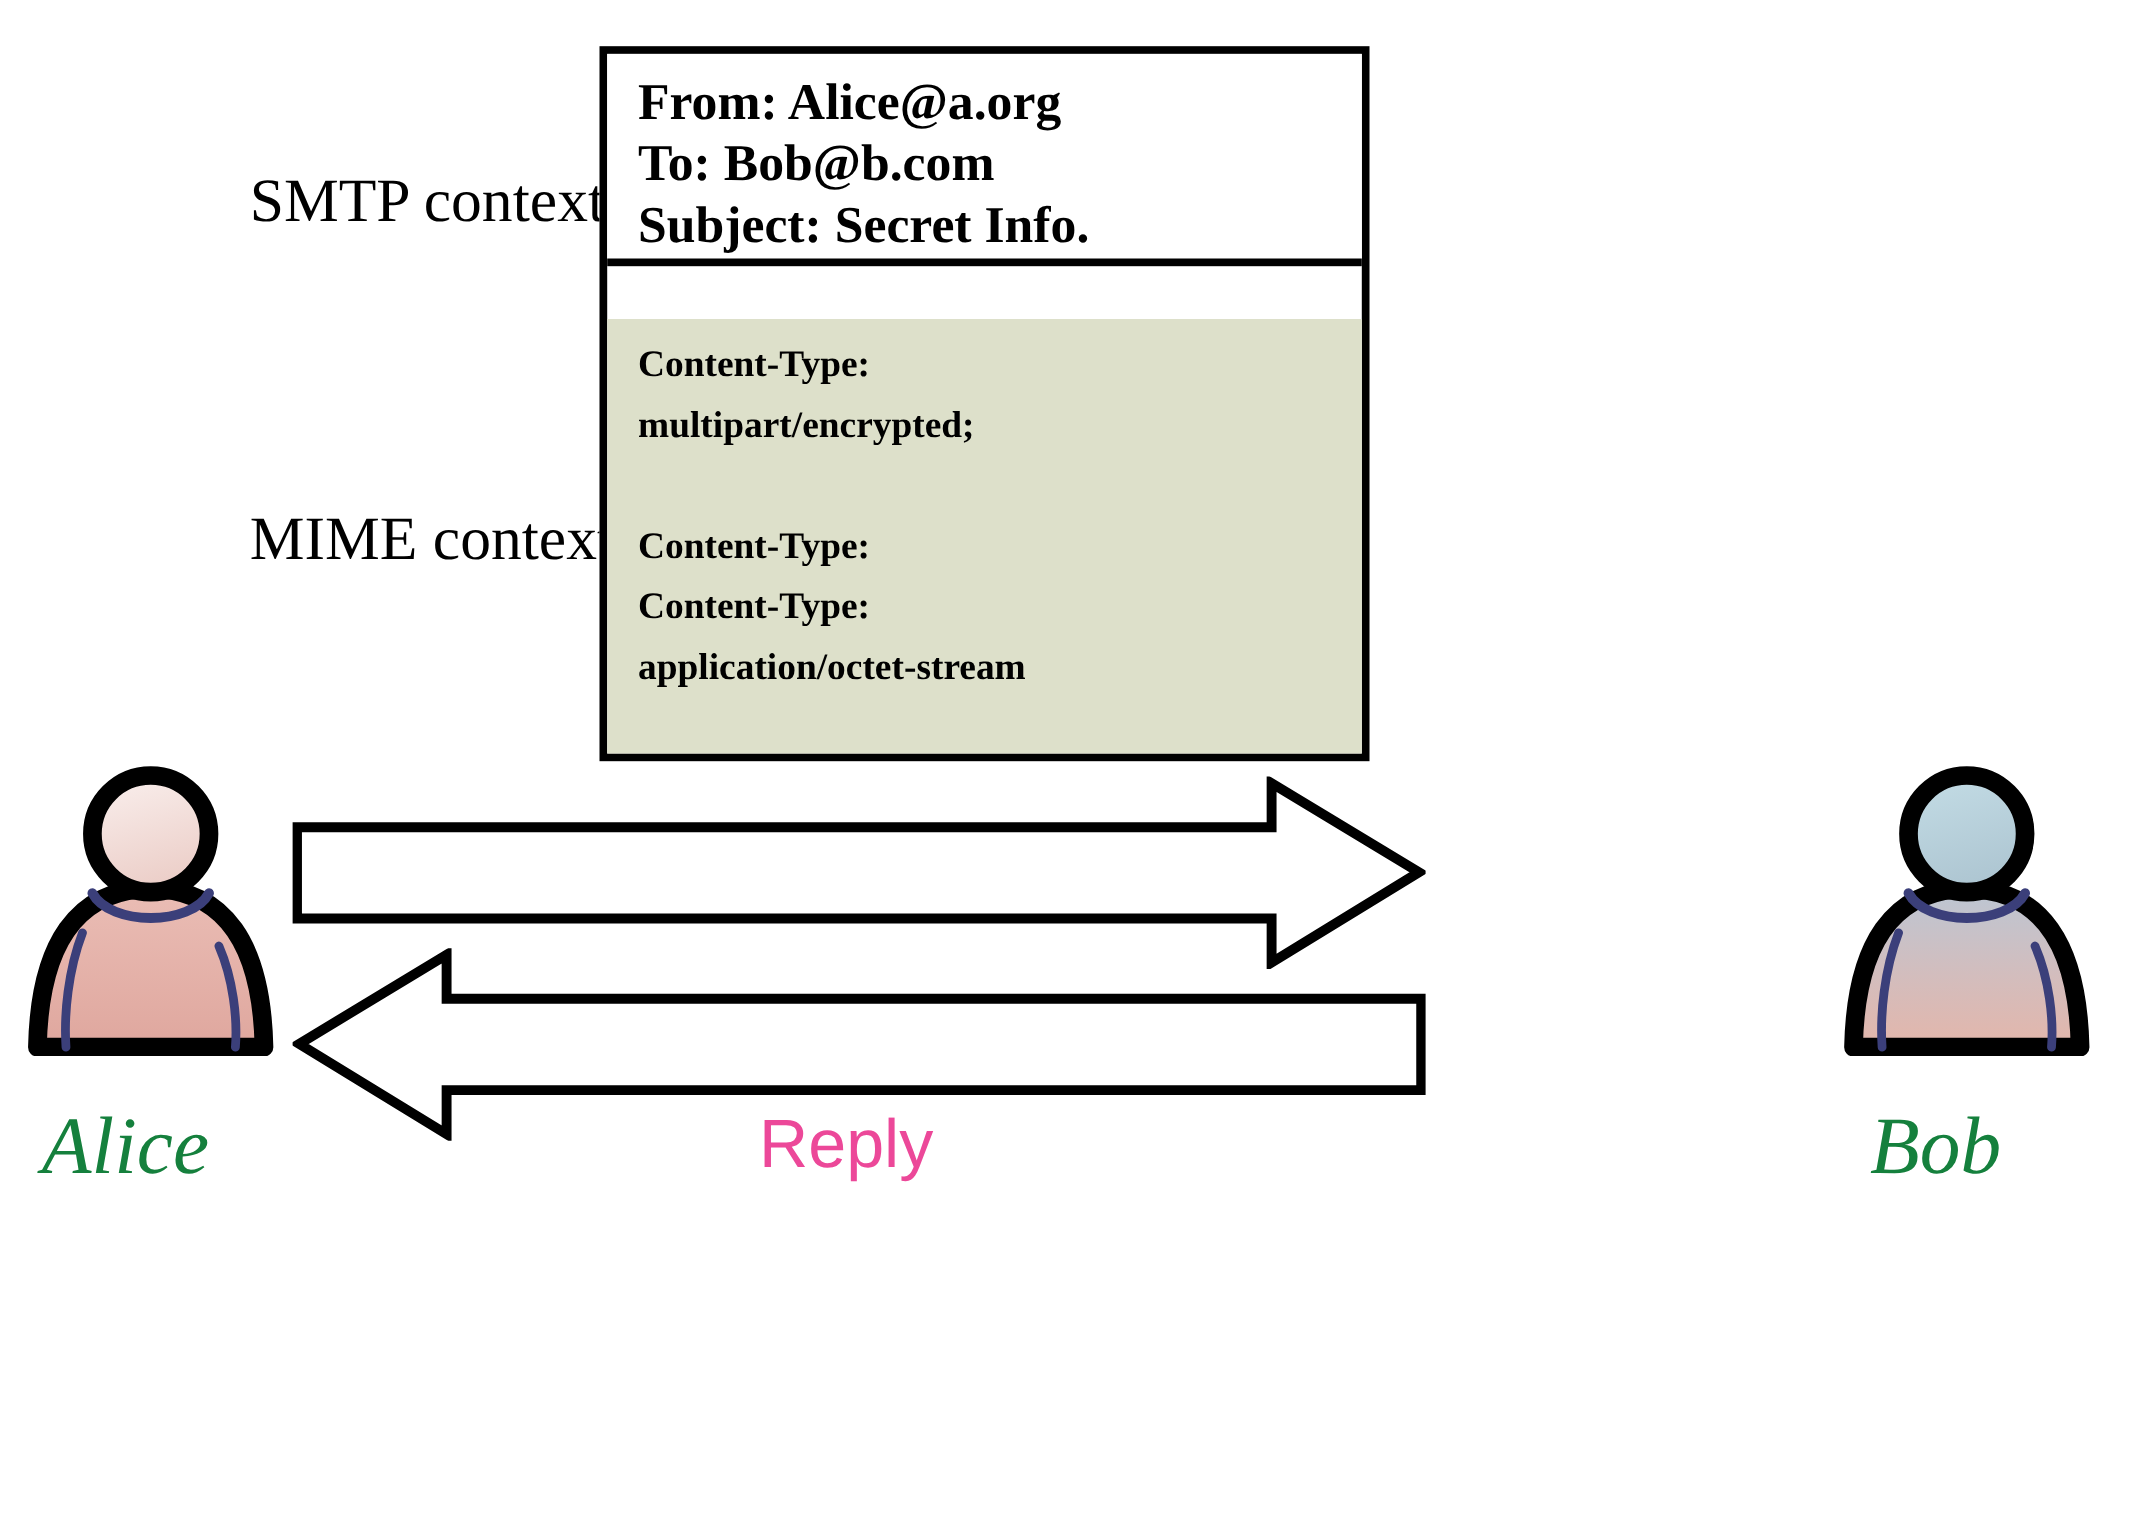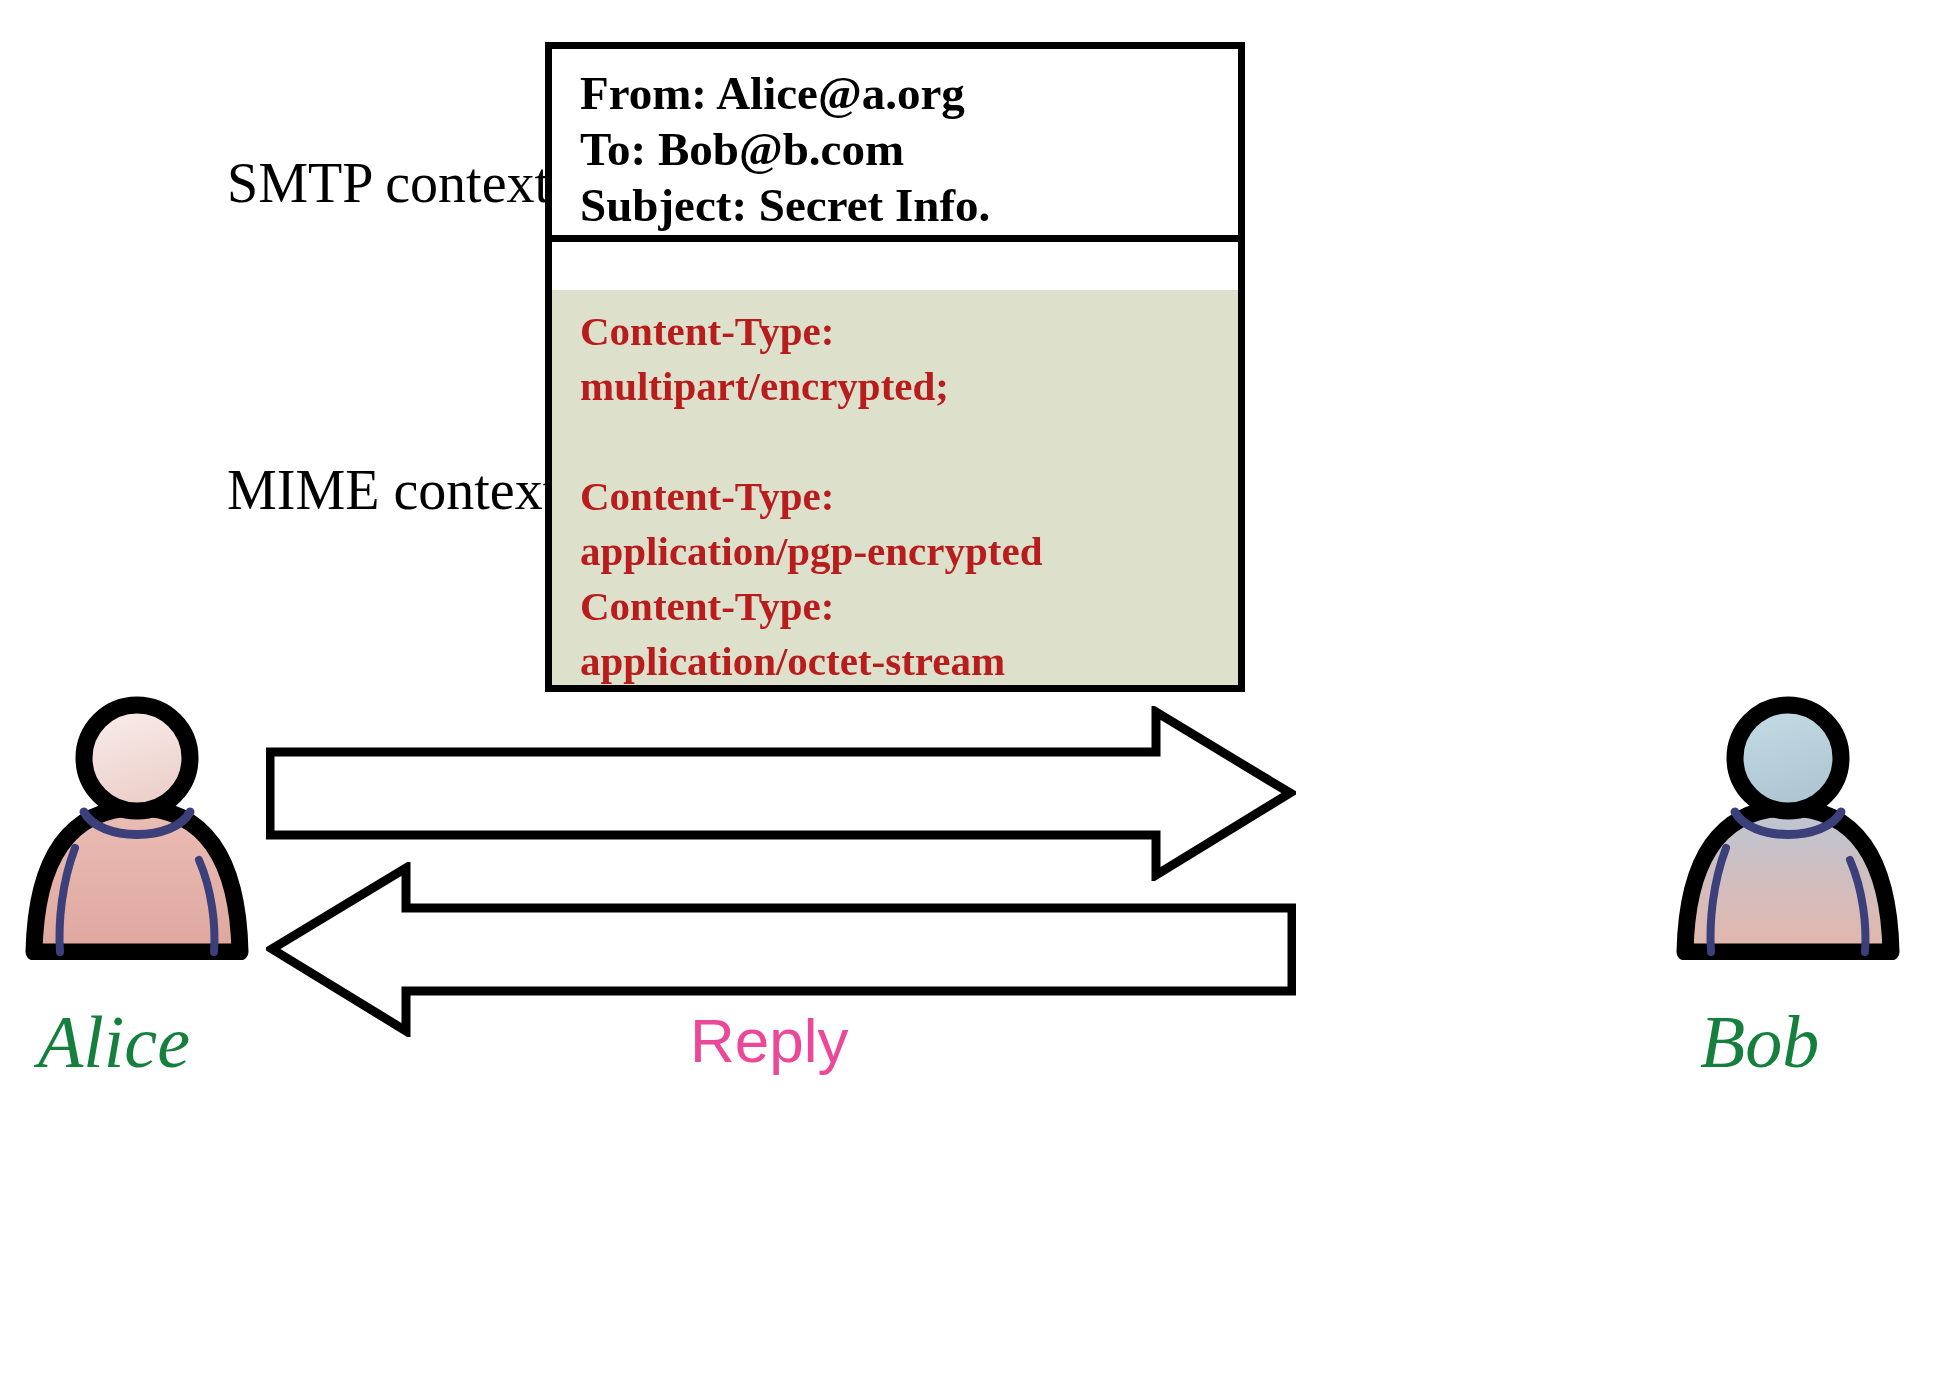--- a/index.html
+++ b/index.html
@@ -64,23 +64,23 @@
     font-family: "Liberation Serif", "DejaVu Serif", serif;
     font-weight: bold;
     font-size: 47px;
     line-height: 56px;
     color: #000000;
     white-space: nowrap;
   }
   .mime-line {
     font-family: "Liberation Serif", "DejaVu Serif", serif;
     font-weight: bold;
-    font-size: 41px;
+    font-size: 34px;
     line-height: 55px;
-    color: #b91c1c;
+    color: #000000;
     white-space: nowrap;
   }
   .mime-gap { height: 55px; }
 
   
   .avatar {
     position: absolute;
     width: 230px;
     height: 270px;
   }
@@ -141,21 +141,20 @@
       <div class="hdr-line">From: Alice@a.org</div>
       <div class="hdr-line">To: Bob@b.com</div>
       <div class="hdr-line">Subject: Secret Info.</div>
     </div>
 
     <div id="mime-section">
       <div class="mime-line">Content-Type:</div>
       <div class="mime-line">multipart/encrypted;</div>
       <div class="mime-gap"></div>
       <div class="mime-line">Content-Type:</div>
-      <div class="mime-line">application/pgp-encrypted</div>
       <div class="mime-line">Content-Type:</div>
       <div class="mime-line">application/octet-stream</div>
     </div>
 
   </div>
 
   <svg class="avatar" id="alice-avatar" viewBox="0 0 230 270">
     <defs>
       <linearGradient id="aliceHeadGrad" x1="0" y1="0" x2="0.3" y2="1">
         <stop offset="0%" stop-color="#faf0ee"></stop>

